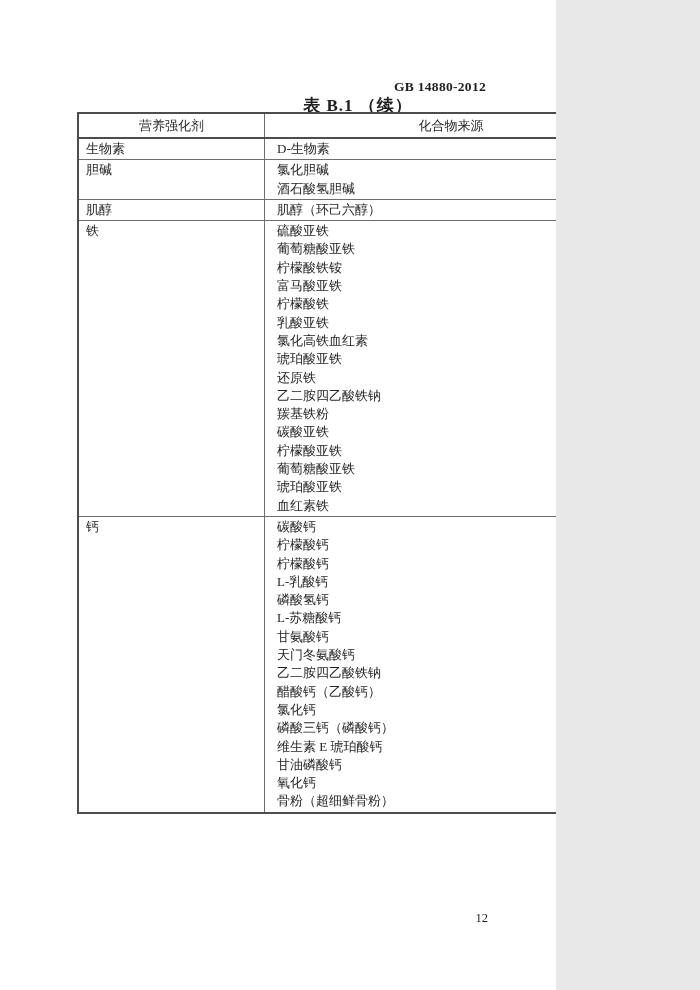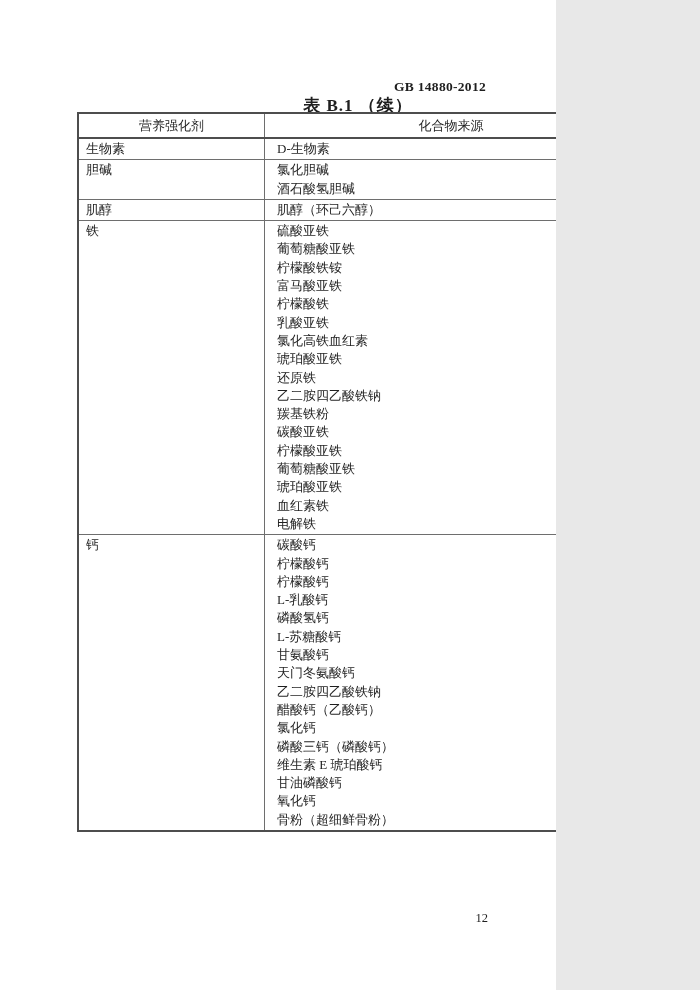--- a/index.html
+++ b/index.html
@@ -113,21 +113,20 @@
             <div class="source-line">氯化高铁血红素</div>
             <div class="source-line">琥珀酸亚铁</div>
             <div class="source-line">还原铁</div>
             <div class="source-line">乙二胺四乙酸铁钠</div>
             <div class="source-line">羰基铁粉</div>
             <div class="source-line">碳酸亚铁</div>
             <div class="source-line">柠檬酸亚铁</div>
             <div class="source-line">葡萄糖酸亚铁</div>
             <div class="source-line">琥珀酸亚铁</div>
             <div class="source-line">血红素铁</div>
-            <div class="source-line">电解铁</div>
           </div>
   </div>
 
   <div class="trow">
     <div class="cell-left">
       <span>钙</span>
     </div>
     <div class="cell-right">
             <div class="source-line">碳酸钙</div>
             <div class="source-line">柠檬酸钙</div>

